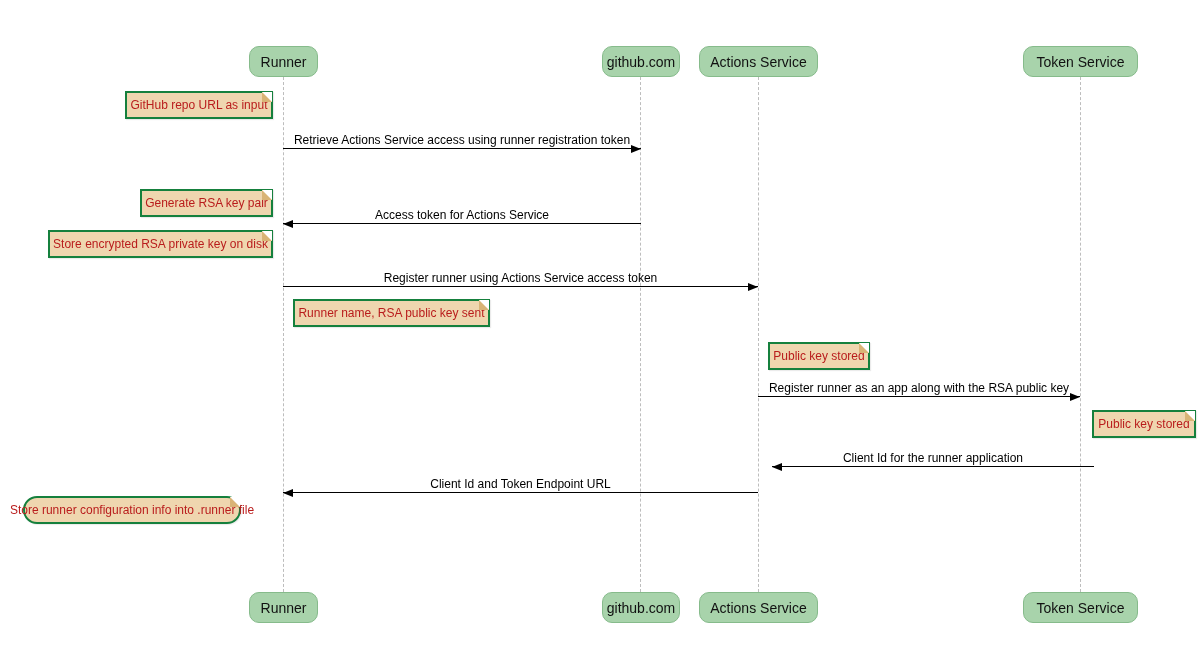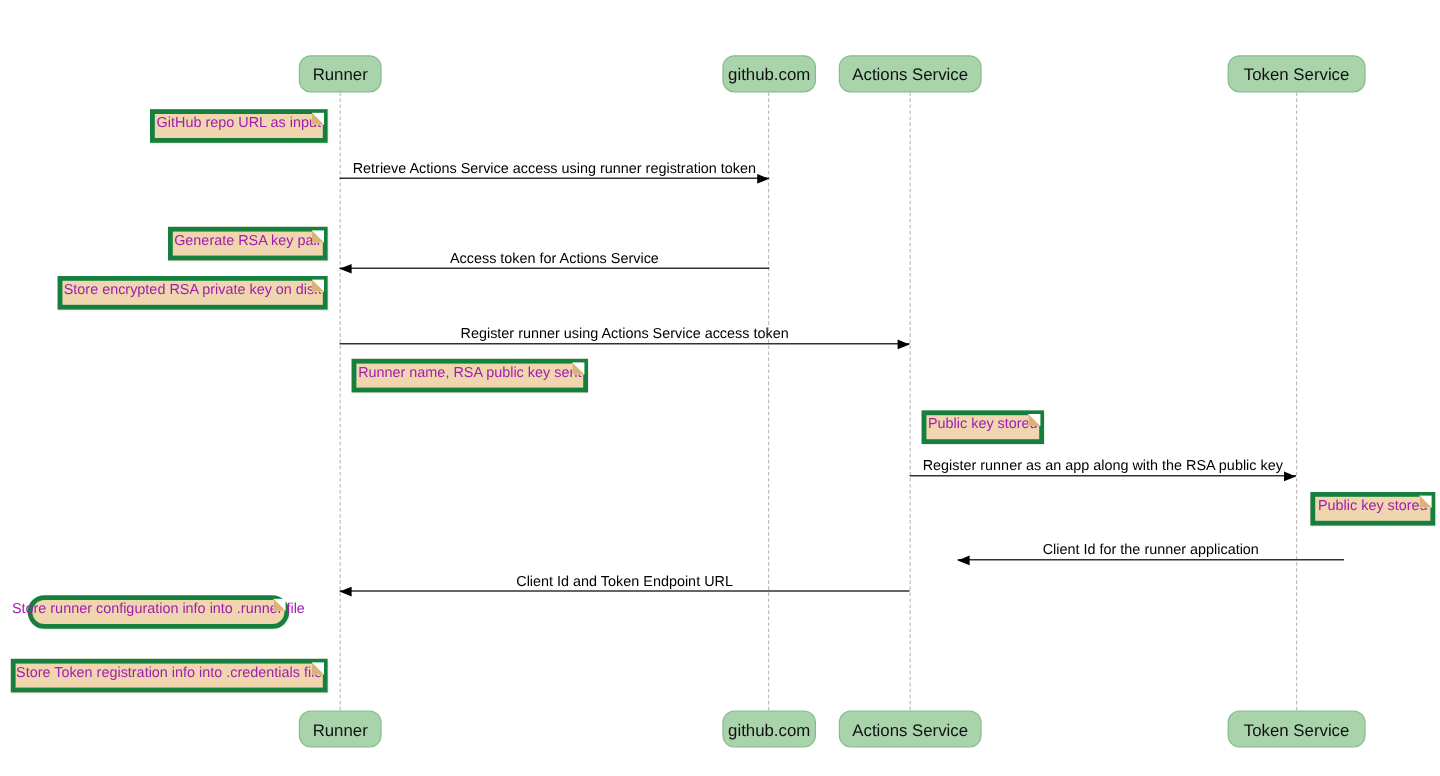--- a/index.html
+++ b/index.html
@@ -77,26 +77,26 @@
     bottom: -4px;
     width: 0; height: 0;
     border-top: 4px solid transparent;
     border-bottom: 4px solid transparent;
     border-right: 10px solid #000000;
   }
   .note {
     position: absolute;
     height: 28px;
     background: #EFD6AF;
-    border: 4px solid #15803d;
+    border: 2px solid #15803d;
     display: flex;
-    align-items: flex-start;
+    align-items: center;
     justify-content: center;
     font-size: 12px;
-    color: #a21caf;
+    color: #b91c1c;
     white-space: nowrap;
     box-shadow: 1px 1px 1px rgba(0,0,0,0.08);
   }
   .note .fold {
     position: absolute;
     top: -1px;
     right: -1px;
     width: 0; height: 0;
     border-top: 10px solid #ffffff;
     border-left: 10px solid #D9B476;
@@ -140,21 +140,21 @@
     <div class="line"></div>
     <div class="head-right"></div>
   </div>
 
   <div class="msg" style="left:758px; top:378px; width:322px;">
     <div class="label">Register runner as an app along with the RSA public key</div>
     <div class="line"></div>
     <div class="head-right"></div>
   </div>
 
-  <div class="msg" style="left:798px; top:448px; width:322px;">
+  <div class="msg" style="left:772px; top:448px; width:322px;">
     <div class="label">Client Id for the runner application</div>
     <div class="line"></div>
     <div class="head-left"></div>
   </div>
 
   <div class="msg" style="left:283px; top:474px; width:475px;">
     <div class="label">Client Id and Token Endpoint URL</div>
     <div class="line"></div>
     <div class="head-left"></div>
   </div>
@@ -187,18 +187,14 @@
   <div class="note" style="left:1092px; top:410px; width:104px;">
     <span>Public key stored</span>
     <div class="fold"></div>
   </div>
 
   <div class="note" style="left:23px; top:496px; width:218px;border-radius:14px;">
     <span>Store runner configuration info into .runner file</span>
     <div class="fold"></div>
   </div>
 
-  <div class="note" style="left:9px; top:549px; width:264px;">
-    <span>Store Token registration info into .credentials file</span>
-    <div class="fold"></div>
-  </div>
 
 </div>
 
 </body></html>

